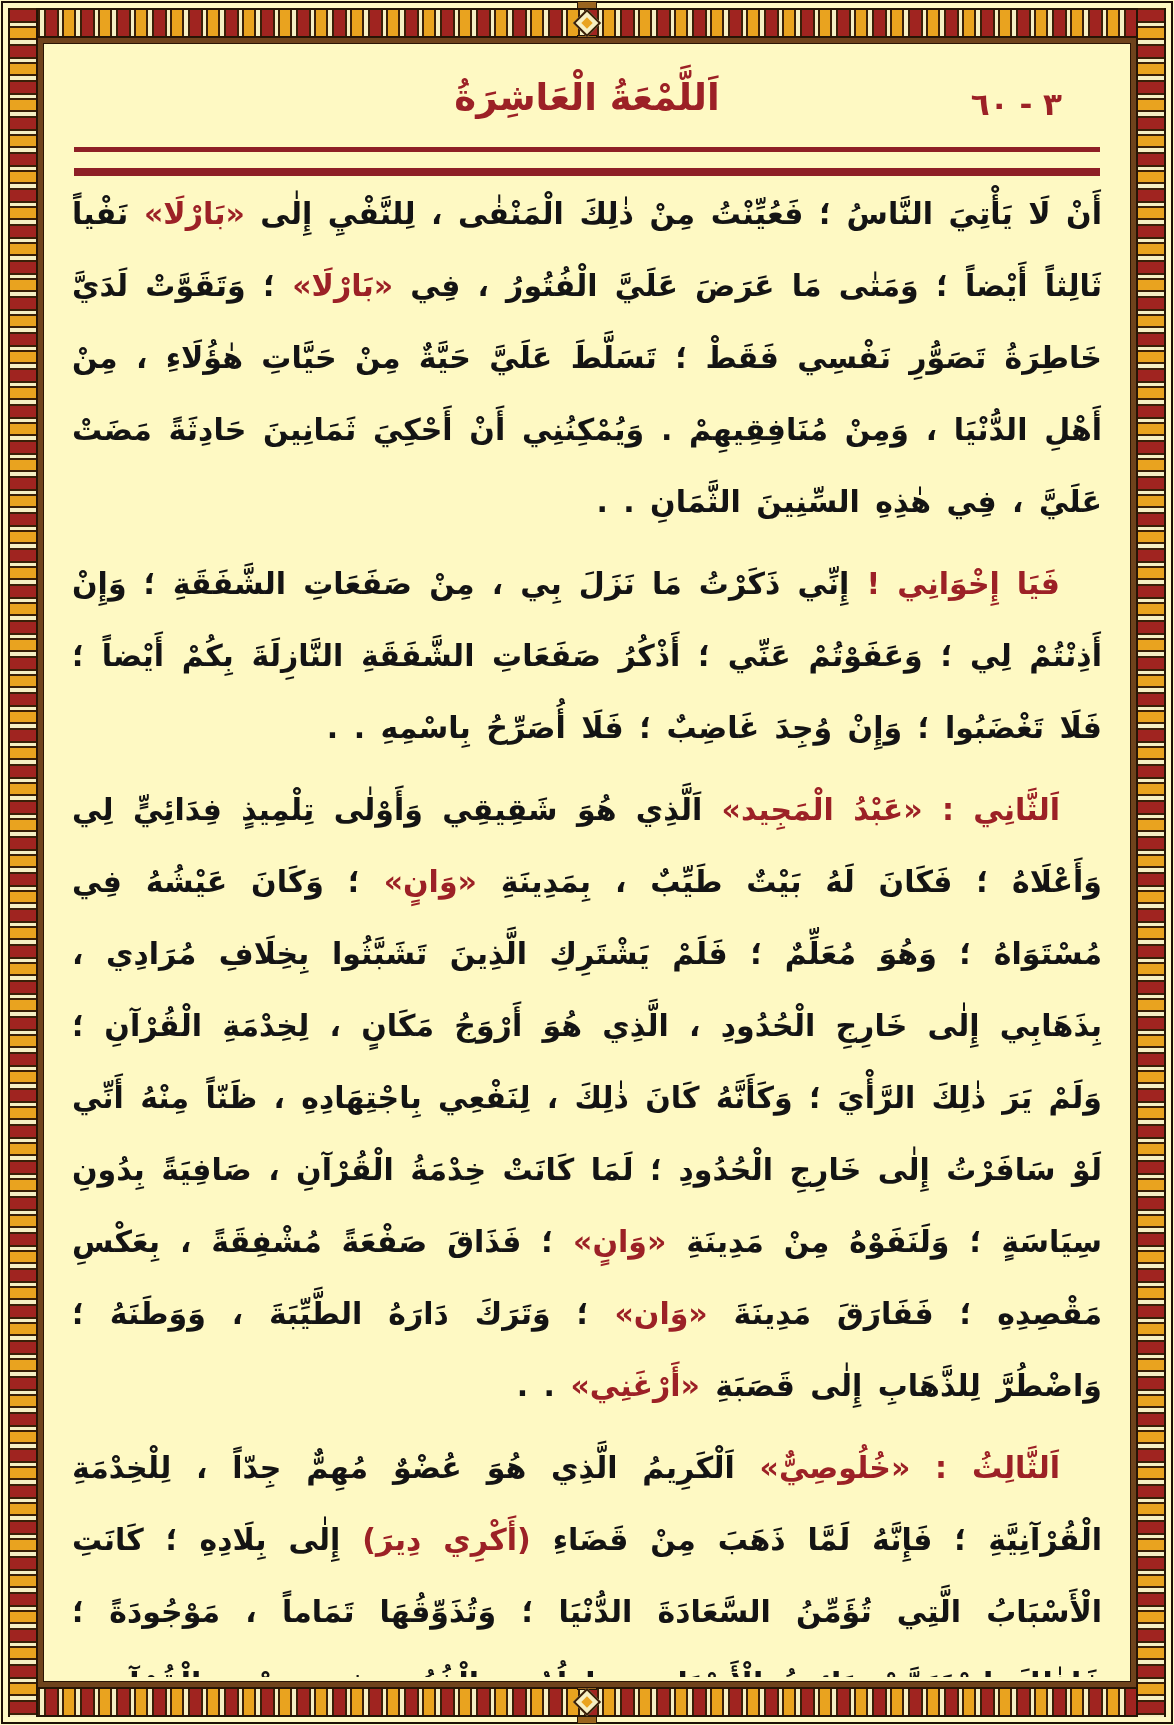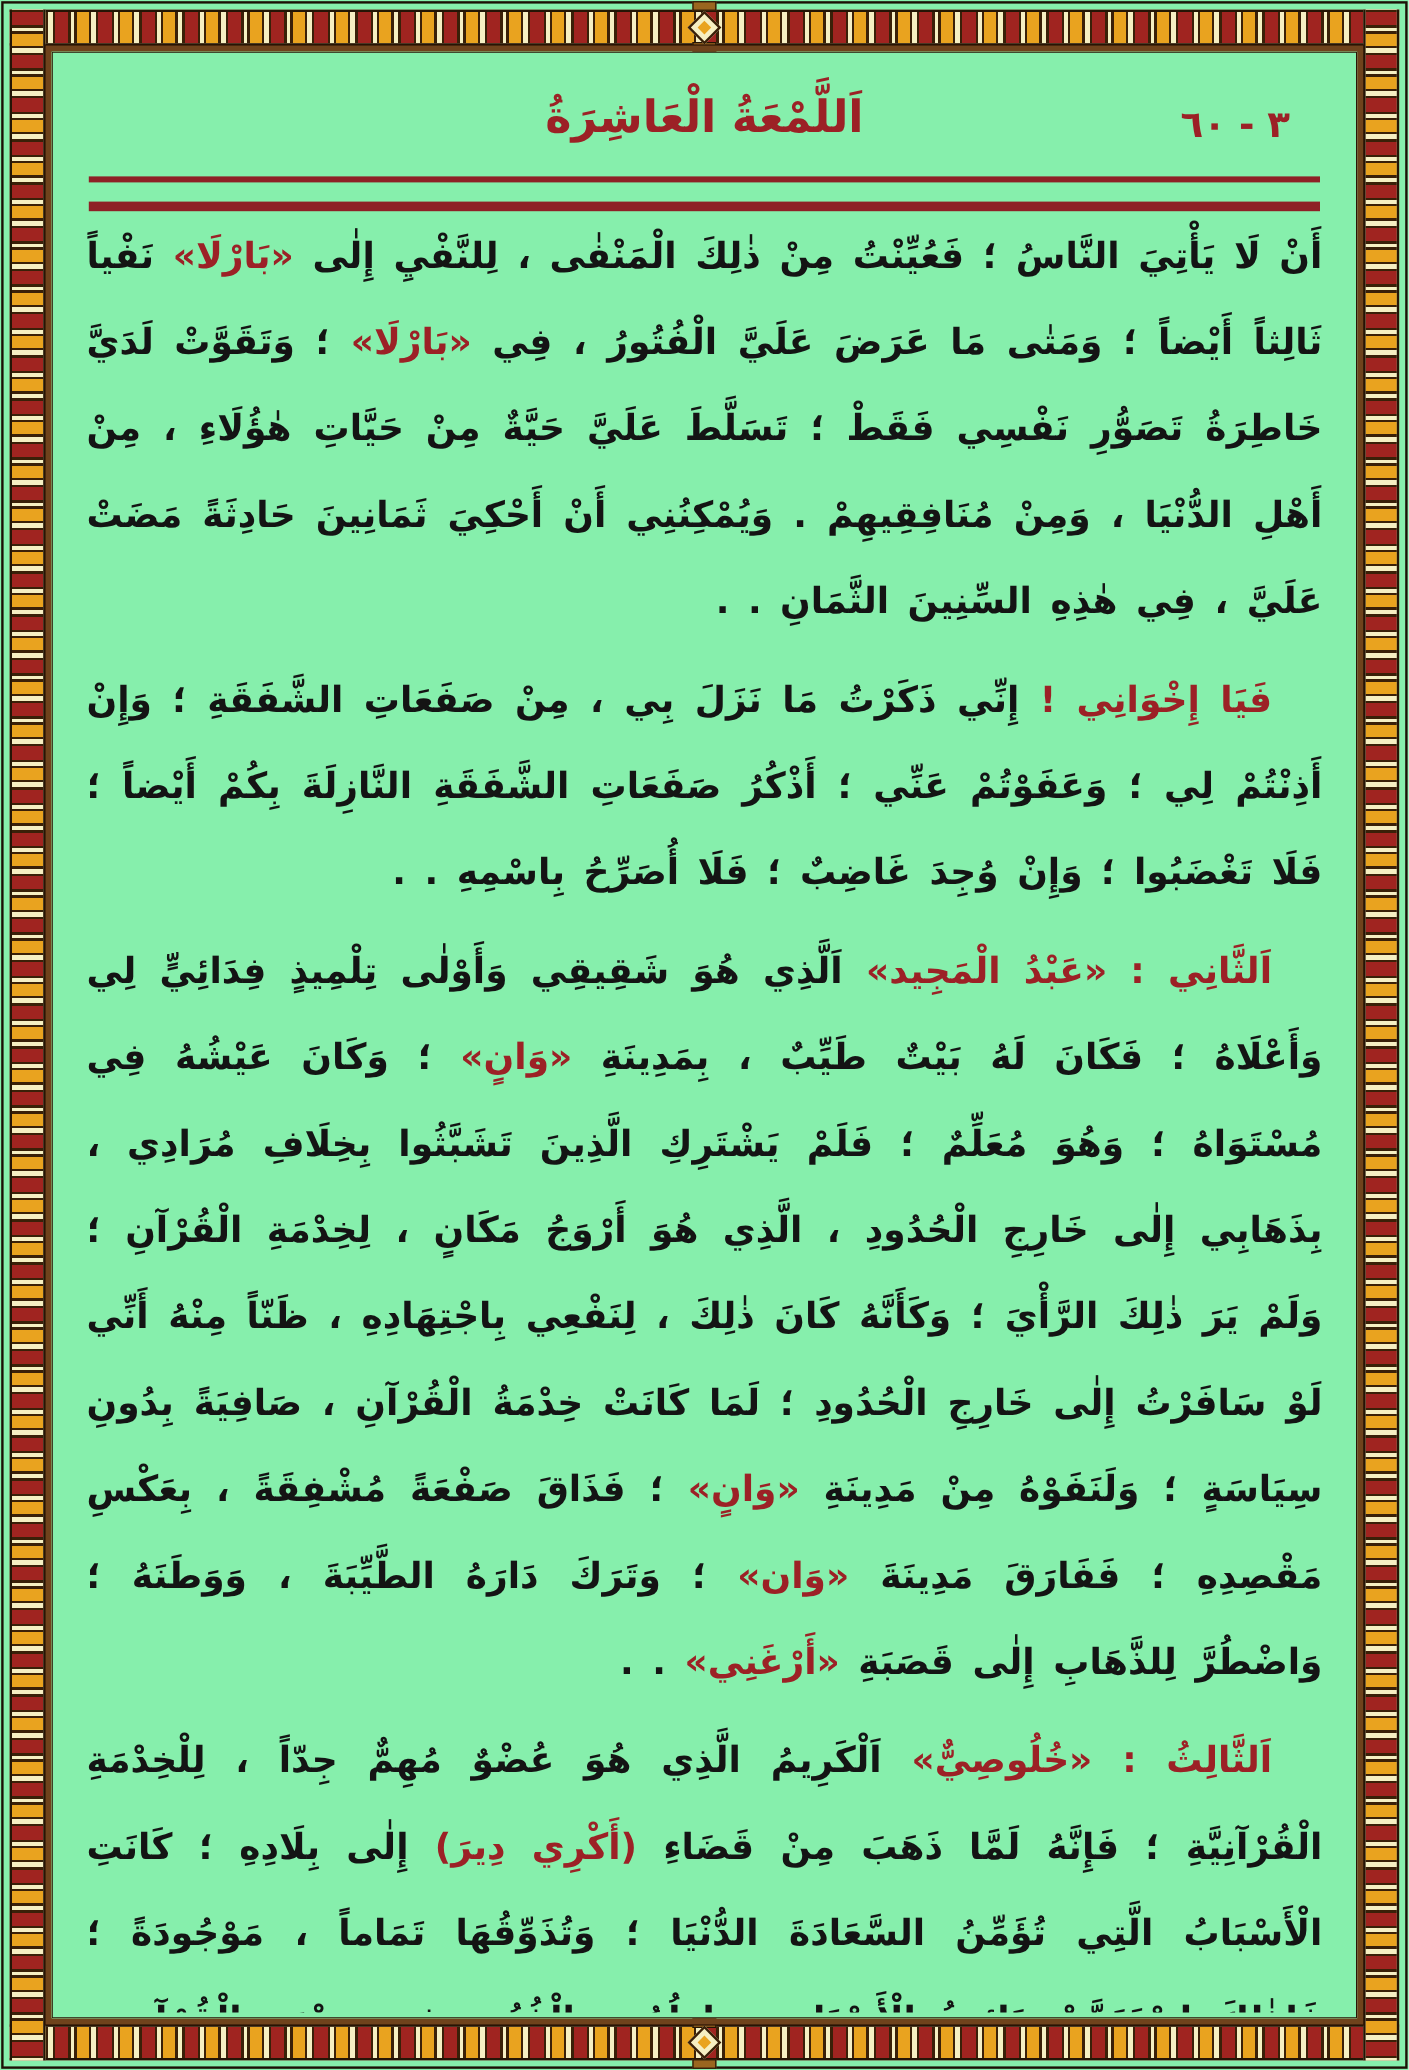--- a/index.html
+++ b/index.html
@@ -8,21 +8,21 @@
     width: 1174px;
     height: 1725px;
     background: #ffffff;
     overflow: hidden;
     font-family: "DejaVu Sans", sans-serif;
   }
   .page {
     position: relative;
     width: 1174px;
     height: 1725px;
-    background: #86efac;
+    background: #fef9c3;
   }
   
   .outer-frame {
     position: absolute;
     inset: 1px;
     border: 2px solid #1c1006;
     pointer-events: none;
   }
   .band { position: absolute; pointer-events: none; }
   .band.h {
@@ -92,21 +92,21 @@
     top: 76px;
     left: 0; right: 0;
     text-align: center;
     font-size: 37px;
     font-weight: bold;
     color: #9c2126;
   }
   .page-marker {
     position: absolute;
     top: 86px;
-    right: 99px;
+    right: 112px;
     direction: ltr;
     font-size: 31px;
     font-weight: bold;
     color: #9c2126;
     letter-spacing: 4px;
   }
   .rule {
     position: absolute;
     top: 147px;
     left: 74px;

